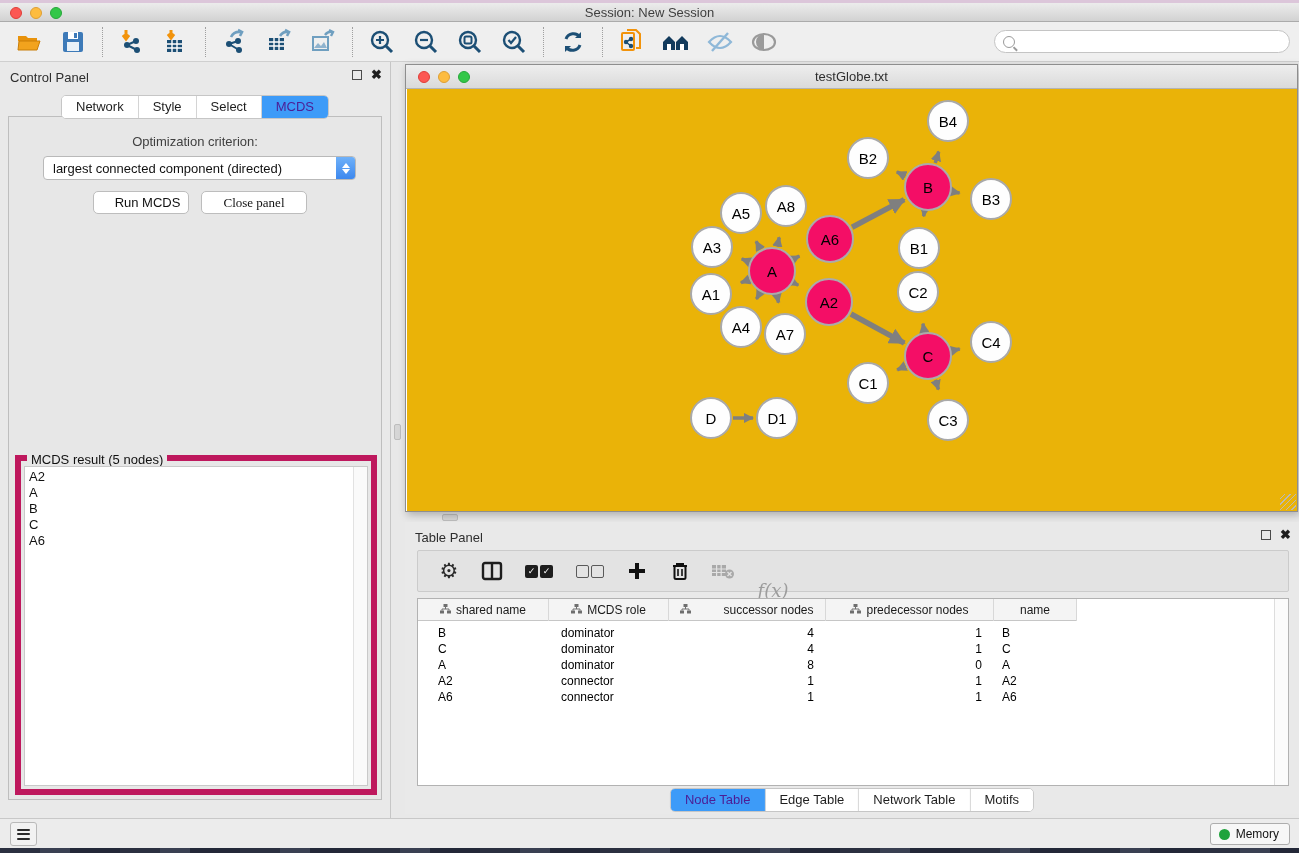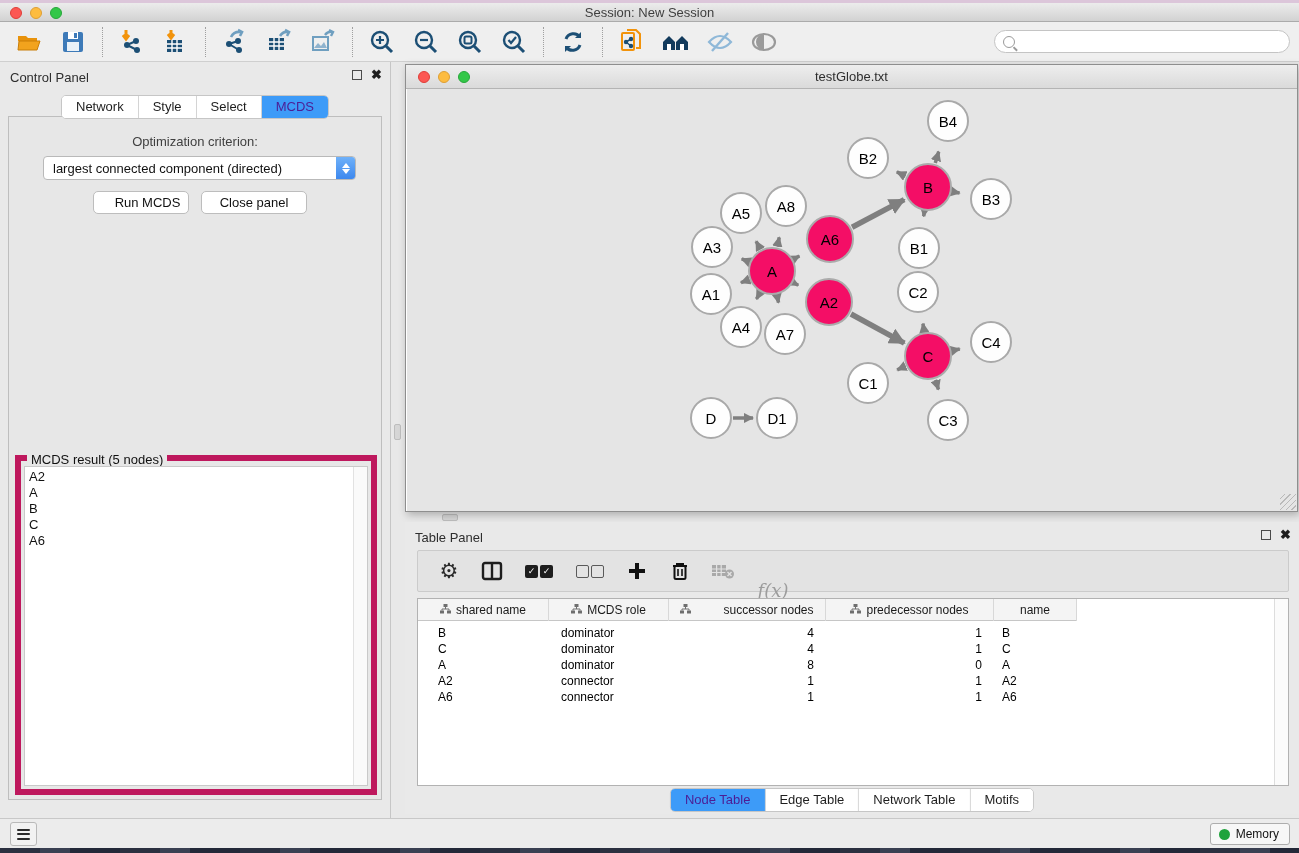--- a/index.html
+++ b/index.html
@@ -66,21 +66,21 @@
   .stepper { width:19px; height:22px; margin-right:0px; border-radius:0 3px 3px 0;
     background:linear-gradient(#6FB1F9,#3D88EE); display:flex; flex-direction:column;
     align-items:center; justify-content:center; gap:1px; }
   .stepper .up { width:0; height:0; border-left:4px solid transparent; border-right:4px solid transparent;
     border-bottom:5px solid #FFFFFF; }
   .stepper .down { width:0; height:0; border-left:4px solid transparent; border-right:4px solid transparent;
     border-top:5px solid #FFFFFF; }
   .btn { position:absolute; height:23px; background:#FFFFFF; border:1px solid #BDBDBD;
     border-radius:5px; font-size:13px; color:#111; display:flex; align-items:center; justify-content:center; }
   .btn-run { left:92px; top:128px; width:96px; }
-  .btn-close { left:200px; top:128px; width:106px; }
+  .btn-close { left:200px; top:128px; width:106px;font-family:Liberation Serif, serif; }
 
   .groupbox { position:absolute; left:14px; top:392px; width:368px; height:342px;
     border:6px solid #be185d; }
   .groupbox .legend { position:absolute; left:6px; top:-9px; background:#E7E7E7;
     padding:0 4px; font-size:13px; color:#111; }
   .resultlist { position:absolute; left:3px; top:5px; right:3px; bottom:3px; background:#FFFFFF;
     border:1px solid #C9C9C9; font-size:13px; color:#111; }
   .resultlist .items { position:absolute; left:4px; top:2px; right:18px; }
   .resultlist .item { height:16px; line-height:16px; }
   .scrolltrack { position:absolute; right:0; top:0; bottom:0; width:14px; background:#FAFAFA;
@@ -93,21 +93,21 @@
     background:#D6D6D6; border:1px solid #BDBDBD; border-radius:2px; }
 
   
   .netwin { position:absolute; left:405px; top:2px; width:893px; height:448px;
     border:1px solid #8E8E8E; background:#FFFFFF; box-shadow:2px 3px 8px rgba(0,0,0,0.25); }
   .netwin-titlebar { position:absolute; left:0; top:0; width:100%; height:24px;
     background:linear-gradient(#EEEEEE,#DADADA); border-bottom:1px solid #B4B4B4; }
   .netwin-titlebar .title { position:absolute; left:0; right:0; top:4px; text-align:center;
     font-size:13px; color:#2E2E2E; }
   .netwin .lights { top:6px; left:12px; }
-  .canvas { position:absolute; left:1px; top:24px; width:890px; height:422px; background:#e5e5e5; overflow:hidden; }
+  .canvas { position:absolute; left:1px; top:24px; width:890px; height:422px; background:#eab308; overflow:hidden; }
   .canvas svg { position:absolute; left:0; top:0; }
   .gnode { position:absolute; border-radius:50%; display:flex; align-items:center; justify-content:center;
     font-size:15px; color:#000; }
   .gnode.plain { background:#FEFEFE; border:2.5px solid #A9A9A9; }
   .gnode.hl { background:#F40E66; border:2.5px solid #ABABAB; }
   .resize-grip { position:absolute; right:1px; bottom:1px; width:16px; height:16px;
     background:repeating-linear-gradient(135deg, transparent 0 3px, #B9B9B9 3px 4px); }
 
   
   .tpanel { position:absolute; left:405px; top:460px; width:894px; height:292px; background:#E9E9E9; }

